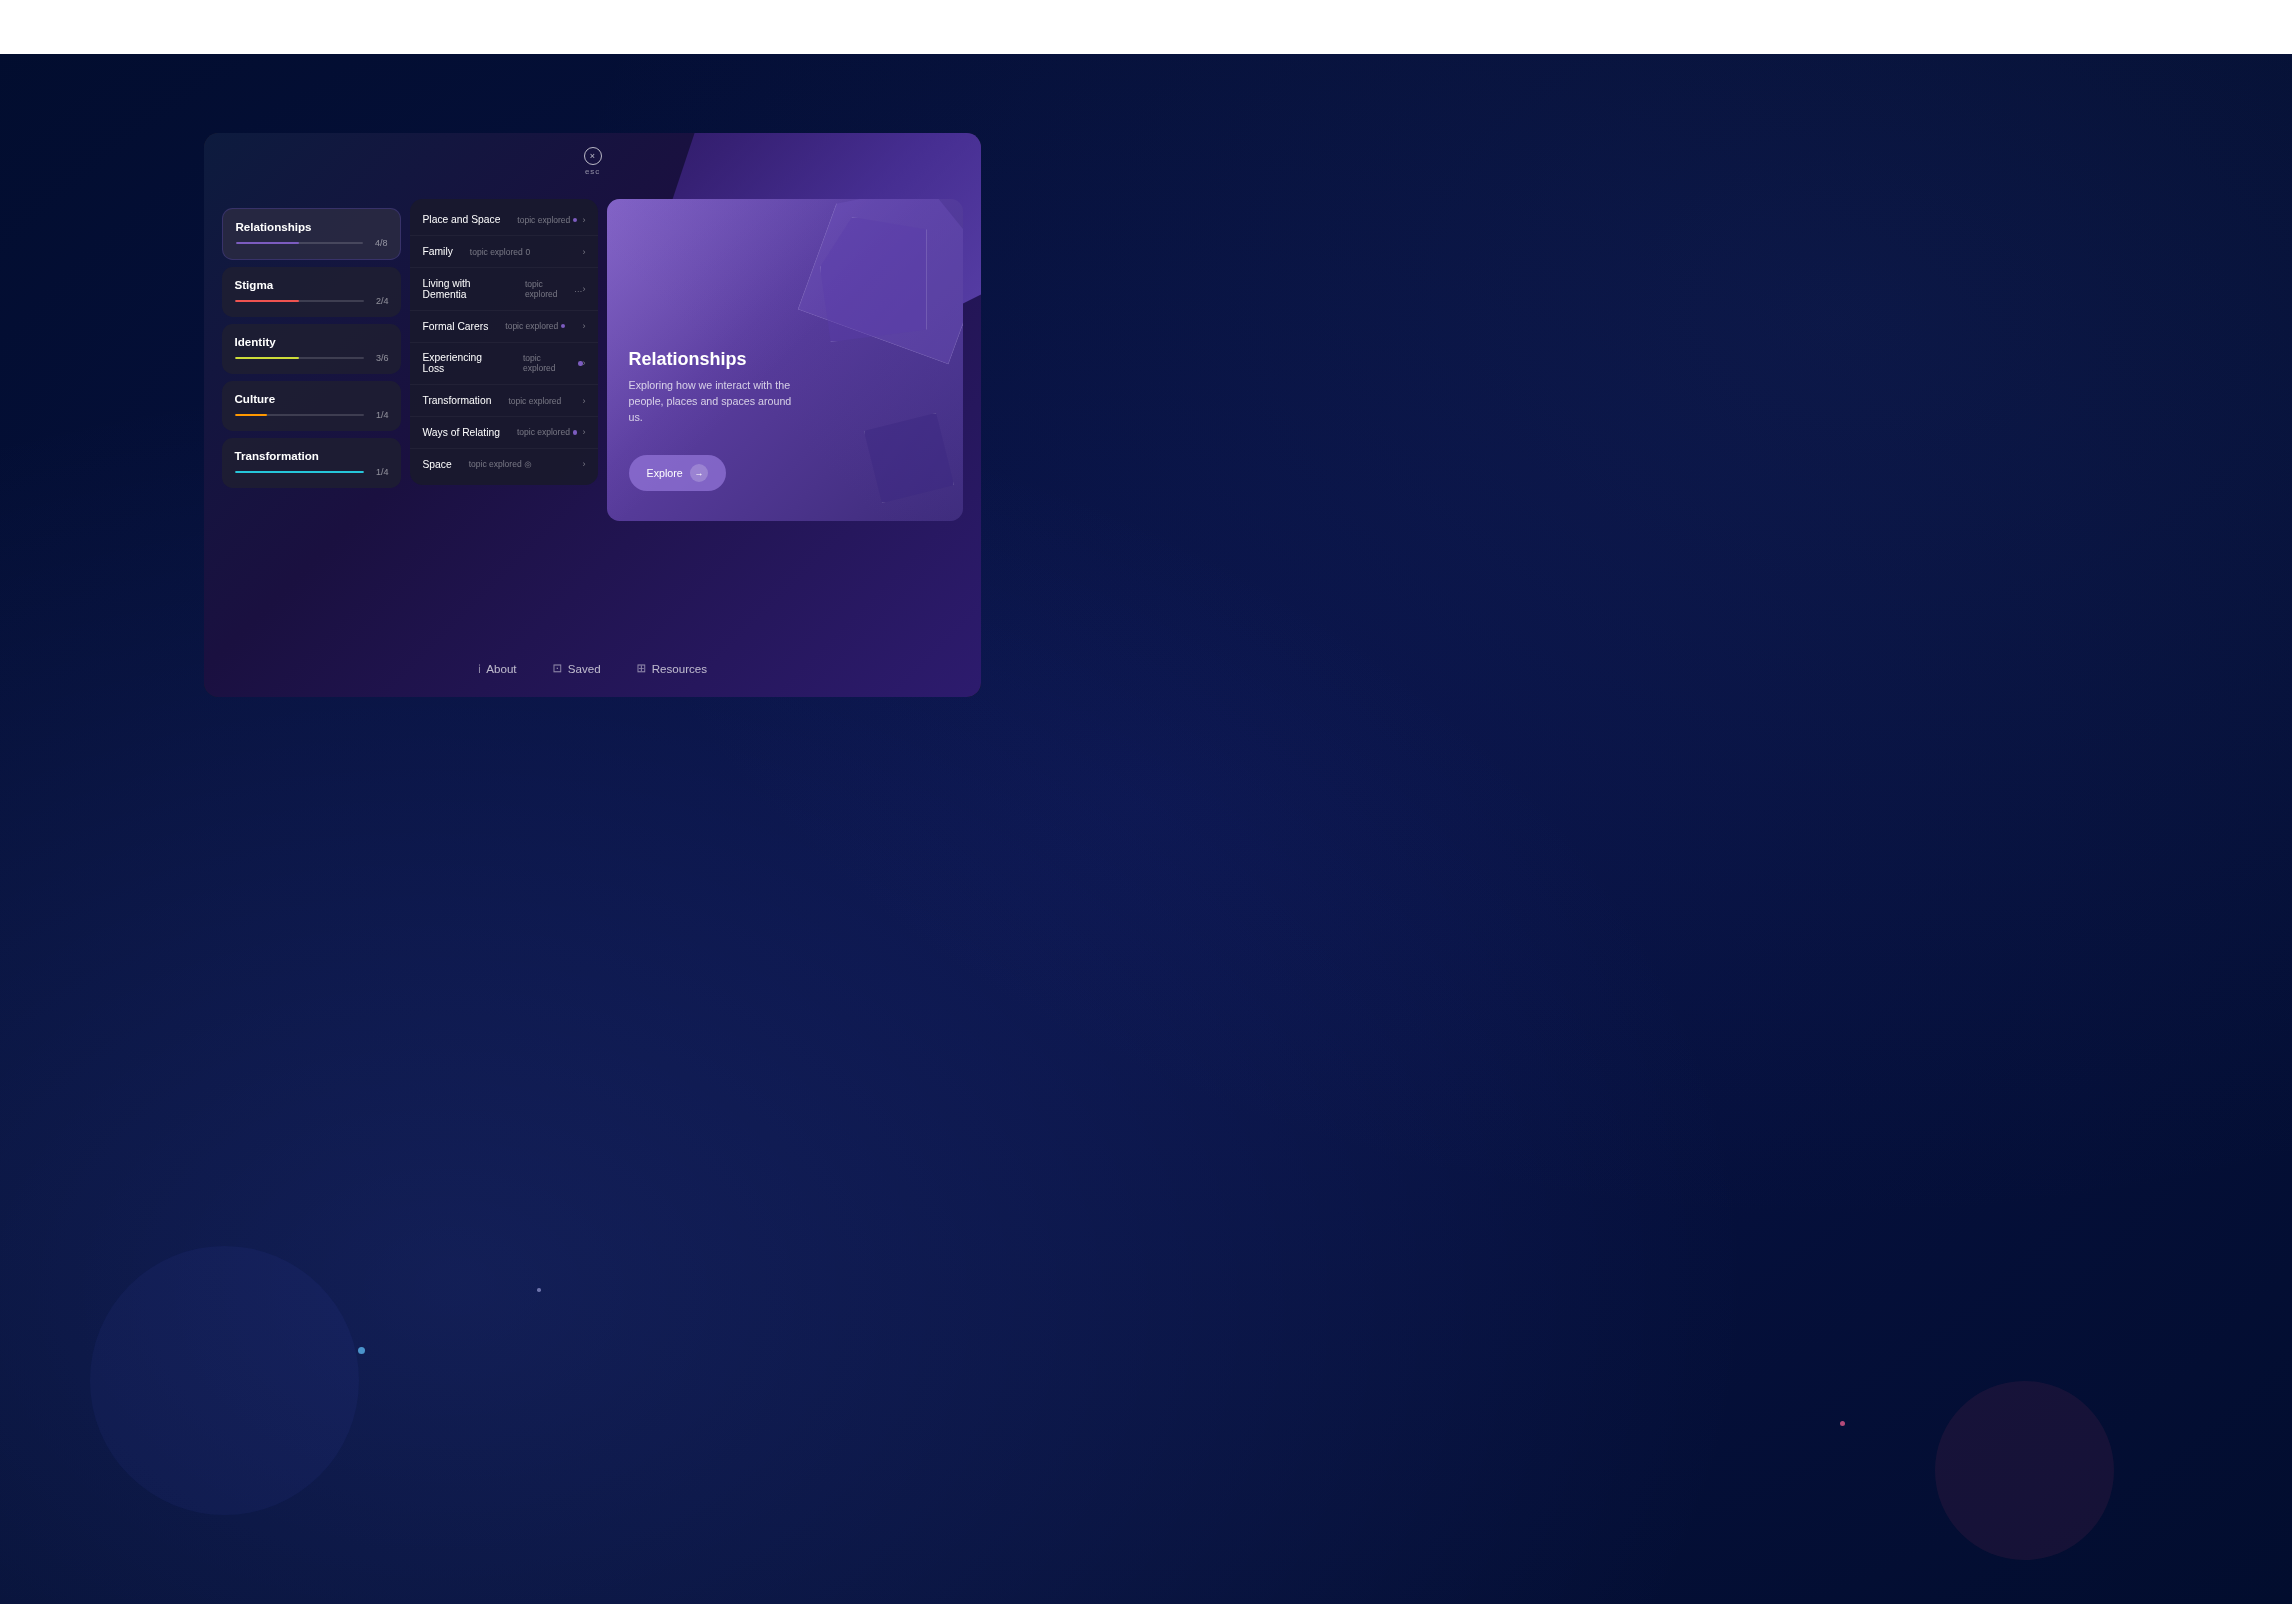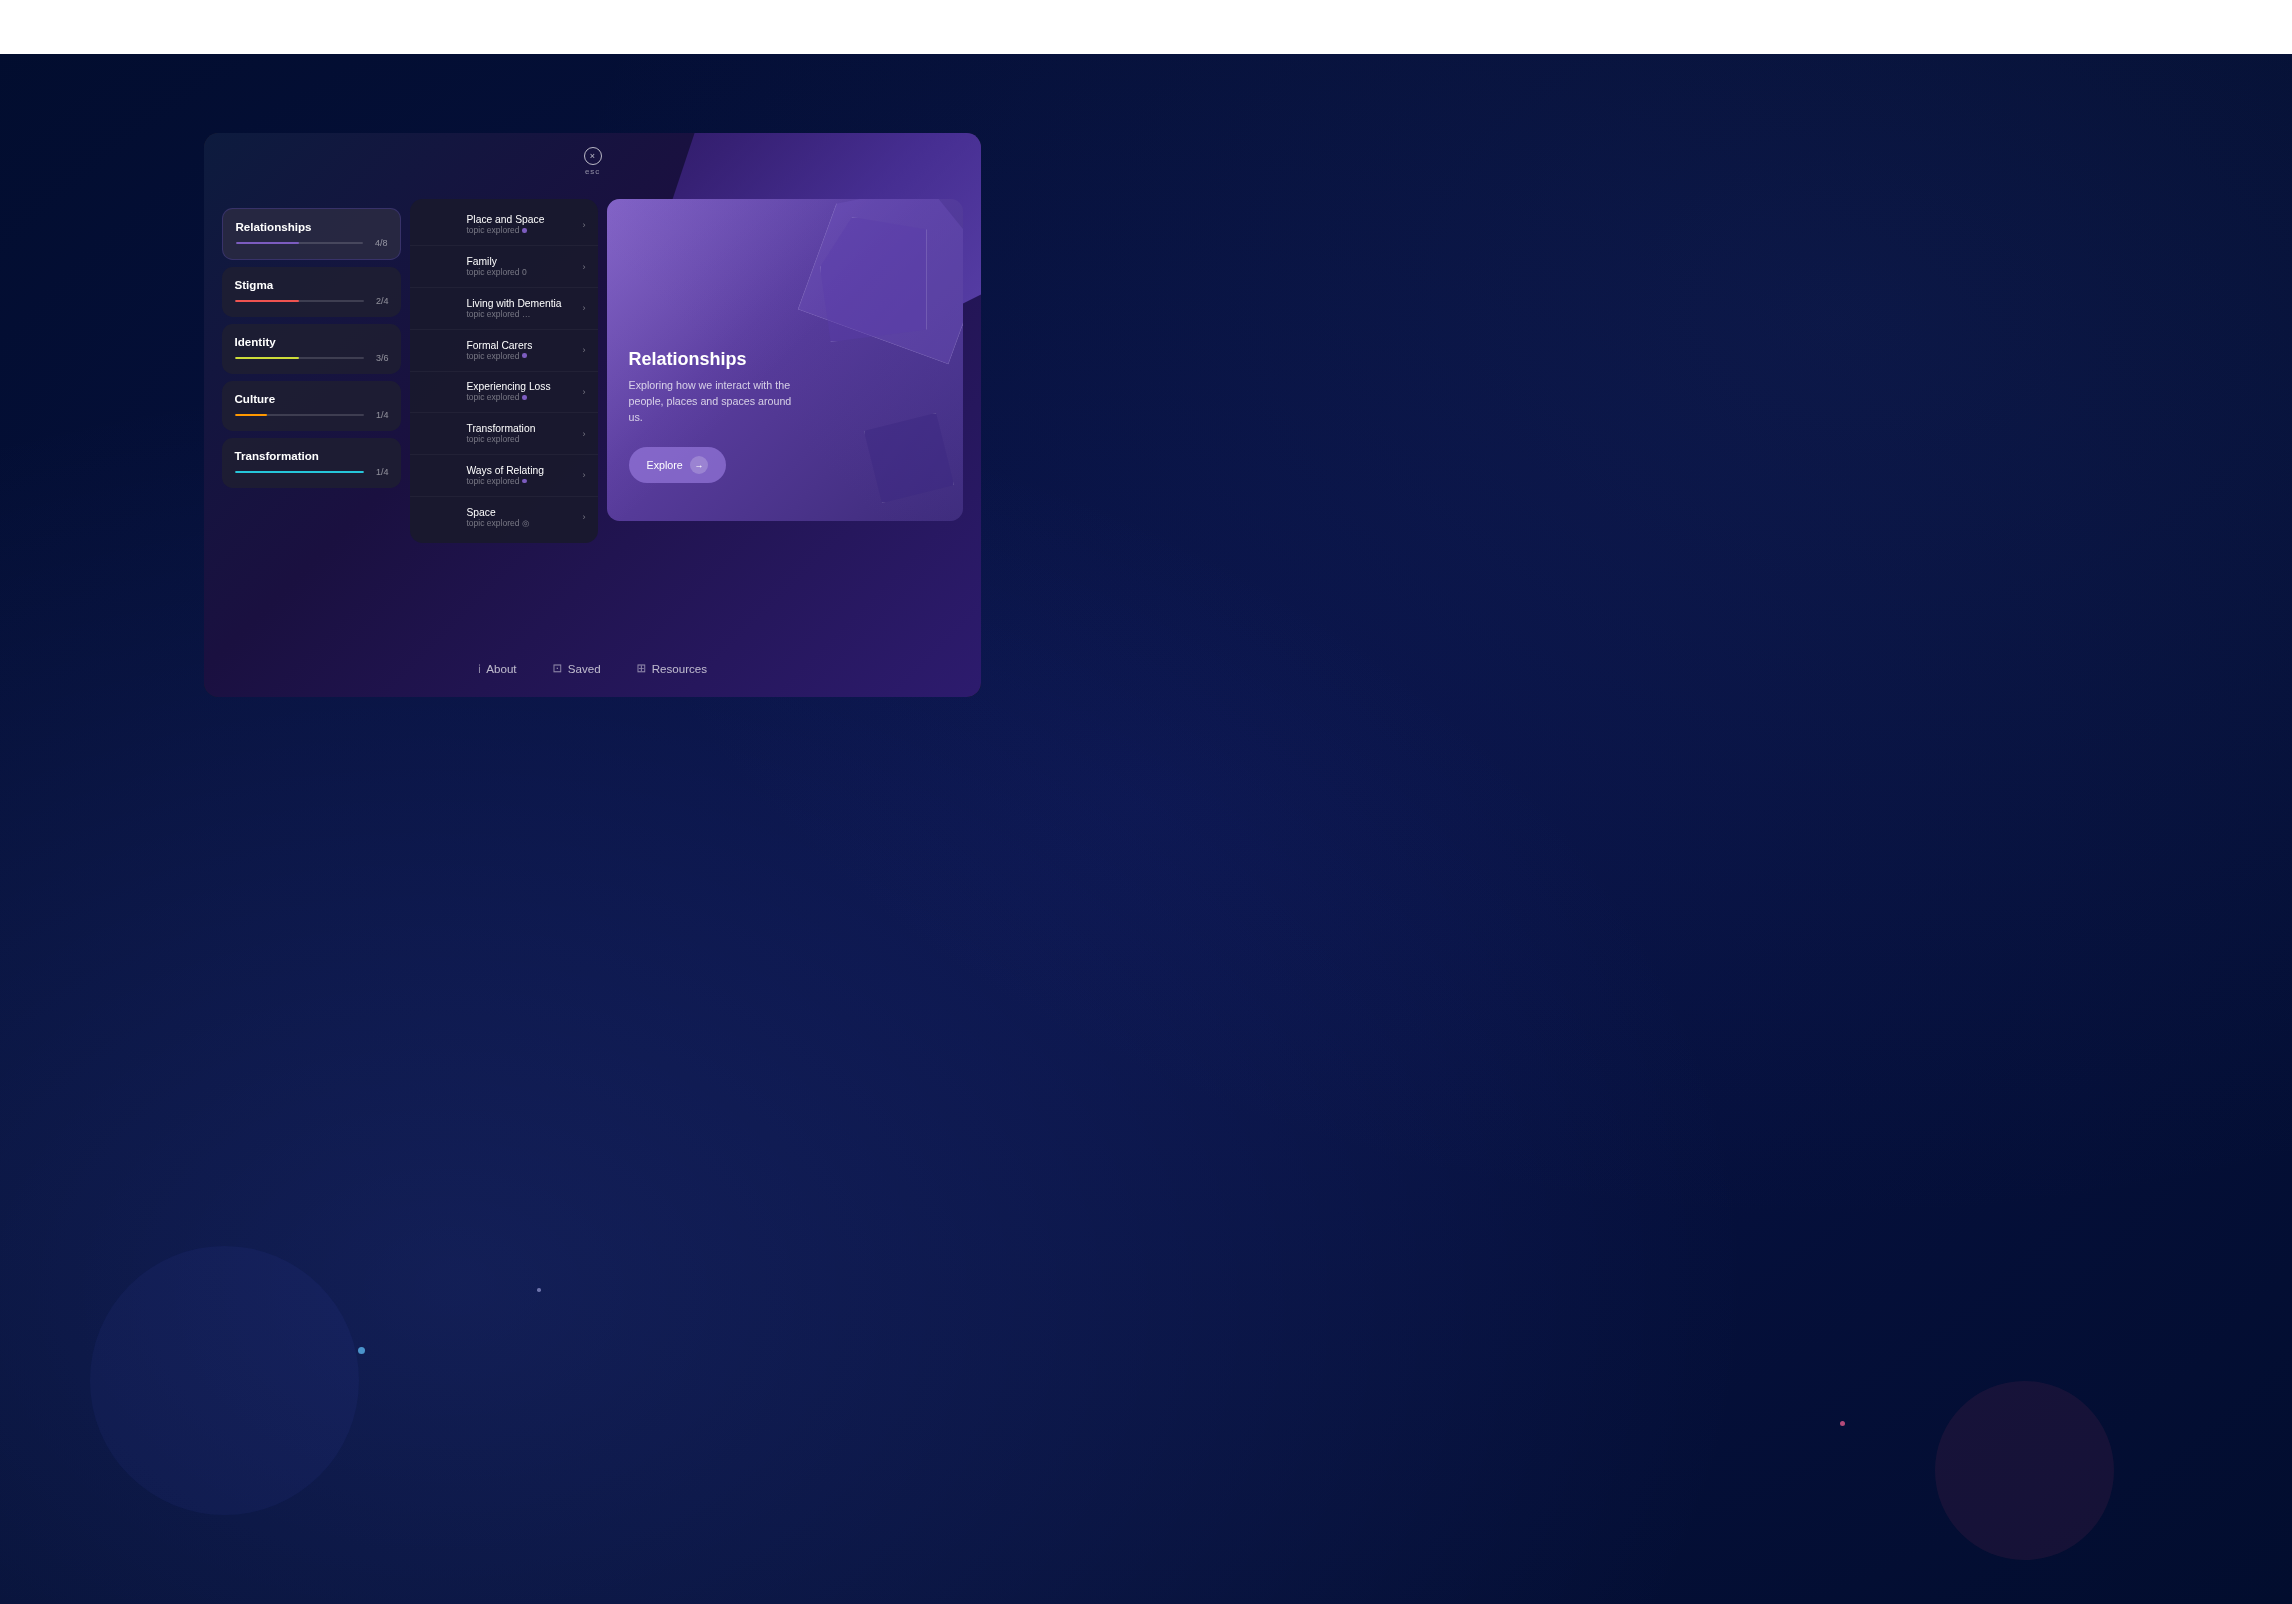--- a/index.html
+++ b/index.html
@@ -187,23 +187,22 @@
       cursor: pointer;
       border-bottom: 0.9px solid rgba(255,255,255,0.04);
     }
 
     .topic-item:last-child {
       border-bottom: none;
     }
 
     .topic-left {
       display: flex;
-      flex-direction: column;
-      gap: 0;
-      margin-left: 44px;
+      flex-direction: row;
+      gap: 17px;
     }
 
     .topic-name {
       color: #ffffff;
       font-size: 10.3px;
       font-weight: 500;
     }
 
     .topic-sub {
       font-size: 8.5px;
@@ -297,21 +296,21 @@
       color: #ffffff;
       font-size: 18px;
       font-weight: 700;
       margin-bottom: 7.2px;
     }
 
     .right-desc {
       color: rgba(255,255,255,0.75);
       font-size: 10.7px;
       line-height: 1.5;
-      margin-bottom: 22px;
+      margin-bottom: 30px;
       max-width: 179px;
     }
 
     .explore-btn {
       background: rgba(150,120,220,0.7);
       border: none;
       border-radius: 27px;
       padding: 9px 18px;
       display: flex;
       align-items: center;

